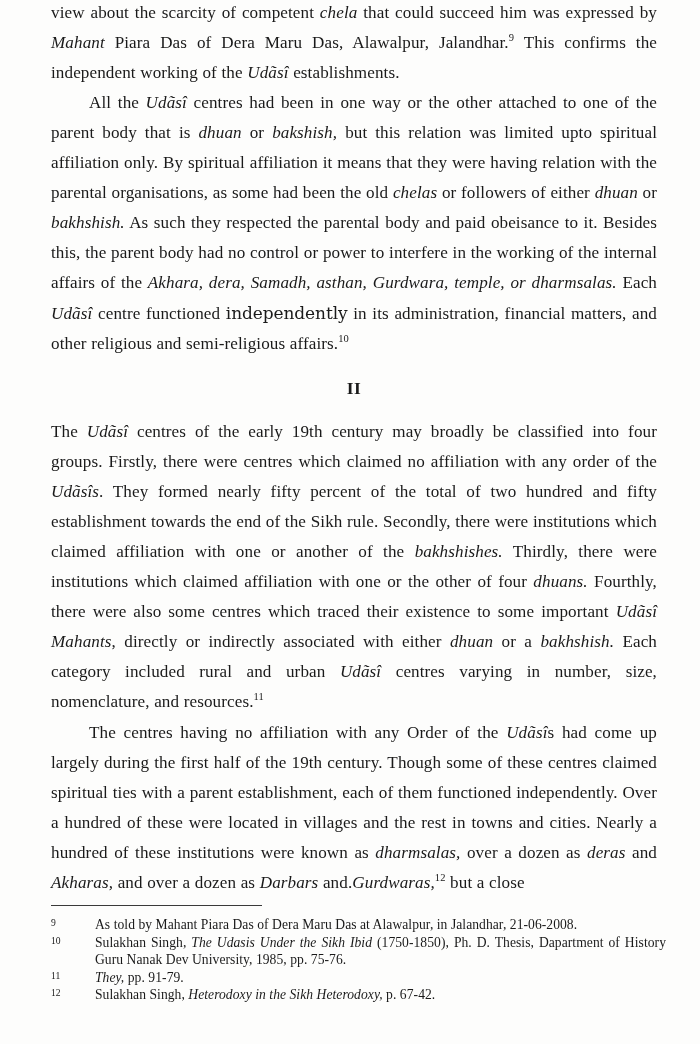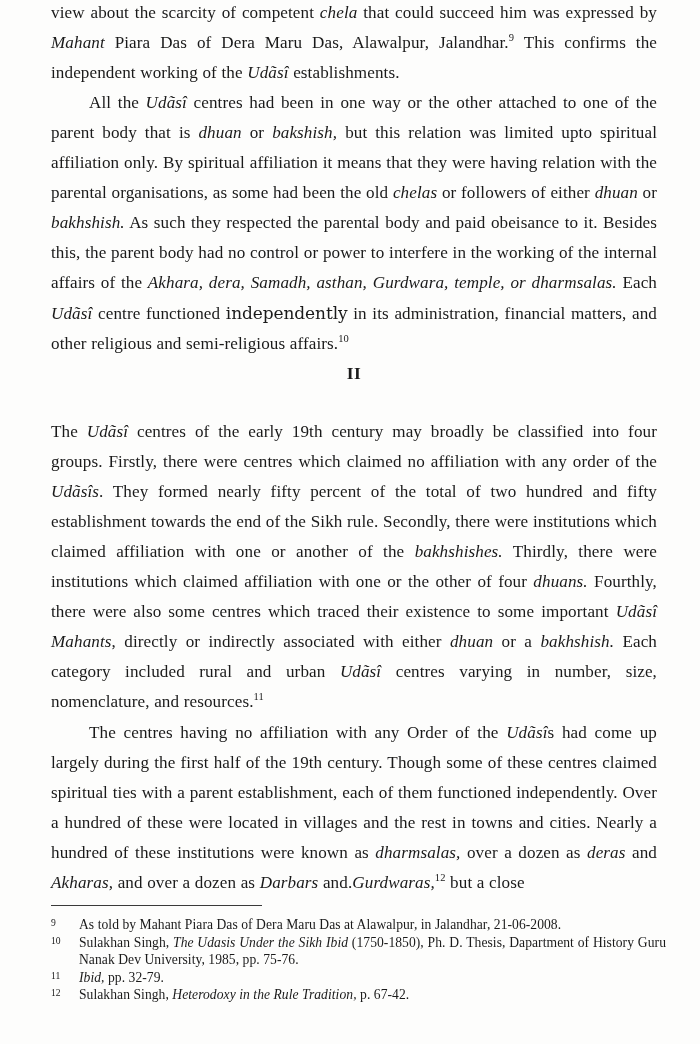--- a/index.html
+++ b/index.html
@@ -91,57 +91,58 @@
     font-size: 9.6px;
     line-height: 13px;
     padding-top: 0px;
     color: #1a1a1a;
   }
   .fn-text {
     flex: 1 1 auto;
     text-align: justify;
     text-justify: inter-word;
     letter-spacing: 0.05px;
+    margin-left: 16px;
   }
   .fn-text.nojust { text-align: left; }
 </style>
 </head>
 <body>
 
 <div class="page">
 
   <div class="body-col">
 
     <p class="para cont" style="position:absolute; top:-2px; width:606px;"><span>view about the scarcity of competent </span><em class="it">chela</em><span> that could succeed him was expressed by </span><em class="it">Mahant</em><span> Piara Das of Dera Maru Das, Alawalpur, Jalandhar.</span><sup class="fn">9</sup><span> This confirms the independent working of the </span><em class="it">Udãsî</em><span> establishments.</span></p>
 
     <p class="para indent" style="position:absolute; top:88px; width:606px;"><span>All the </span><em class="it">Udãsî</em><span> centres had been in one way or the other attached to one of the parent body that is </span><em class="it">dhuan</em><span> or </span><em class="it">bakshish,</em><span> but this relation was limited upto spiritual affiliation only. By spiritual affiliation it means that they were having relation with the parental organisations, as some had been the old </span><em class="it">chelas</em><span> or followers of either </span><em class="it">dhuan</em><span> or </span><em class="it">bakhshish.</em><span> As such they respected the parental body and paid obeisance to it. Besides this, the parent body had no control or power to interfere in the working of the internal affairs of the </span><em class="it">Akhara, dera, Samadh, asthan, Gurdwara, temple, or dharmsalas.</em><span> Each </span><em class="it">Udãsî</em><span> centre functioned </span><span class="alt-serif">independently</span><span> in its administration, financial matters, and other religious and semi-religious affairs.</span><sup class="fn">10</sup></p>
 
-    <div class="sec-head" style="top:363px;">II</div>
+    <div class="sec-head" style="top:378px;">II</div>
 
     <p class="para cont" style="position:absolute; top:417px; width:606px;"><span>The </span><em class="it">Udãsî</em><span> centres of the early 19th century may broadly be classified into four groups. Firstly, there were centres which claimed no affiliation with any order of the </span><em class="it">Udãsîs</em><span>. They formed nearly fifty percent of the total of two hundred and fifty establishment towards the end of the Sikh rule. Secondly, there were institutions which claimed affiliation with one or another of the </span><em class="it">bakhshishes.</em><span> Thirdly, there were institutions which claimed affiliation with one or the other of four </span><em class="it">dhuans.</em><span> Fourthly, there were also some centres which traced their existence to some important </span><em class="it">Udãsî Mahants</em><span>, directly or indirectly associated with either </span><em class="it">dhuan</em><span> or a </span><em class="it">bakhshish.</em><span> Each category included rural and urban </span><em class="it">Udãsî</em><span> centres varying in number, size, nomenclature, and resources.</span><sup class="fn">11</sup></p>
 
     <p class="para indent" style="position:absolute; top:718px; width:606px;"><span>The centres having no affiliation with any Order of the </span><em class="it">Udãsî</em><span>s</span><span> had come up largely during the first half of the 19th century. Though some of these centres claimed spiritual ties with a parent establishment, each of them functioned independently. Over a hundred of these were located in villages and the rest in towns and cities. Nearly a hundred of these institutions were known as </span><em class="it">dharmsalas,</em><span> over a dozen as </span><em class="it">deras</em><span> and </span><em class="it">Akharas,</em><span> and over a dozen as </span><em class="it">Darbars</em><span> and.</span><em class="it">Gurdwaras,</em><sup class="fn">12</sup><span> but a close</span></p>
 
   </div>
 
   <div class="fn-block">
     <div class="fn-rule"></div>
     <div id="fn-list">
         <div class="fn-row">
           <div class="fn-num">9</div>
           <div class="fn-text nojust"><span>As told by Mahant Piara Das of Dera Maru Das at Alawalpur, in Jalandhar, 21-06-2008.</span></div>
         </div>
         <div class="fn-row">
           <div class="fn-num">10</div>
           <div class="fn-text"><span>Sulakhan Singh, </span><em class="it">The Udasis Under the Sikh Ibid</em><span> (1750-1850), Ph. D. Thesis, Dapartment of History Guru Nanak Dev University, 1985, pp. 75-76.</span></div>
         </div>
         <div class="fn-row">
           <div class="fn-num">11</div>
-          <div class="fn-text nojust"><em class="it">Ibid,</em><span> pp. 32-79.</span></div>
+          <div class="fn-text nojust"><em class="it">They,</em><span> pp. 91-79.</span></div>
         </div>
         <div class="fn-row">
           <div class="fn-num">12</div>
-          <div class="fn-text nojust"><span>Sulakhan Singh, </span><em class="it">Heterodoxy in the Rule Tradition,</em><span> p. 67-42.</span></div>
+          <div class="fn-text nojust"><span>Sulakhan Singh, </span><em class="it">Heterodoxy in the Sikh Heterodoxy,</em><span> p. 67-42.</span></div>
         </div>
       </div>
   </div>
 
 </div>
 
 </body></html>

